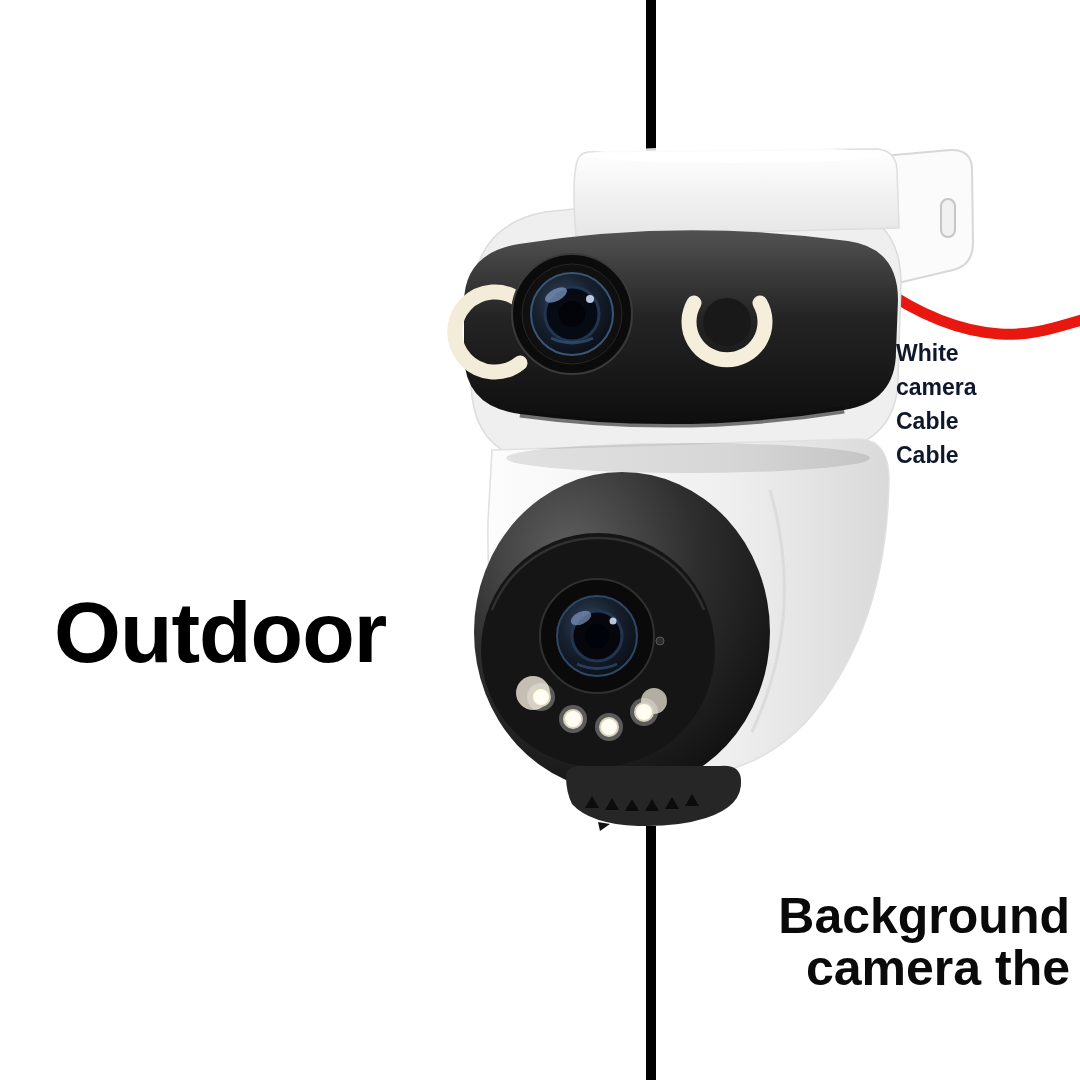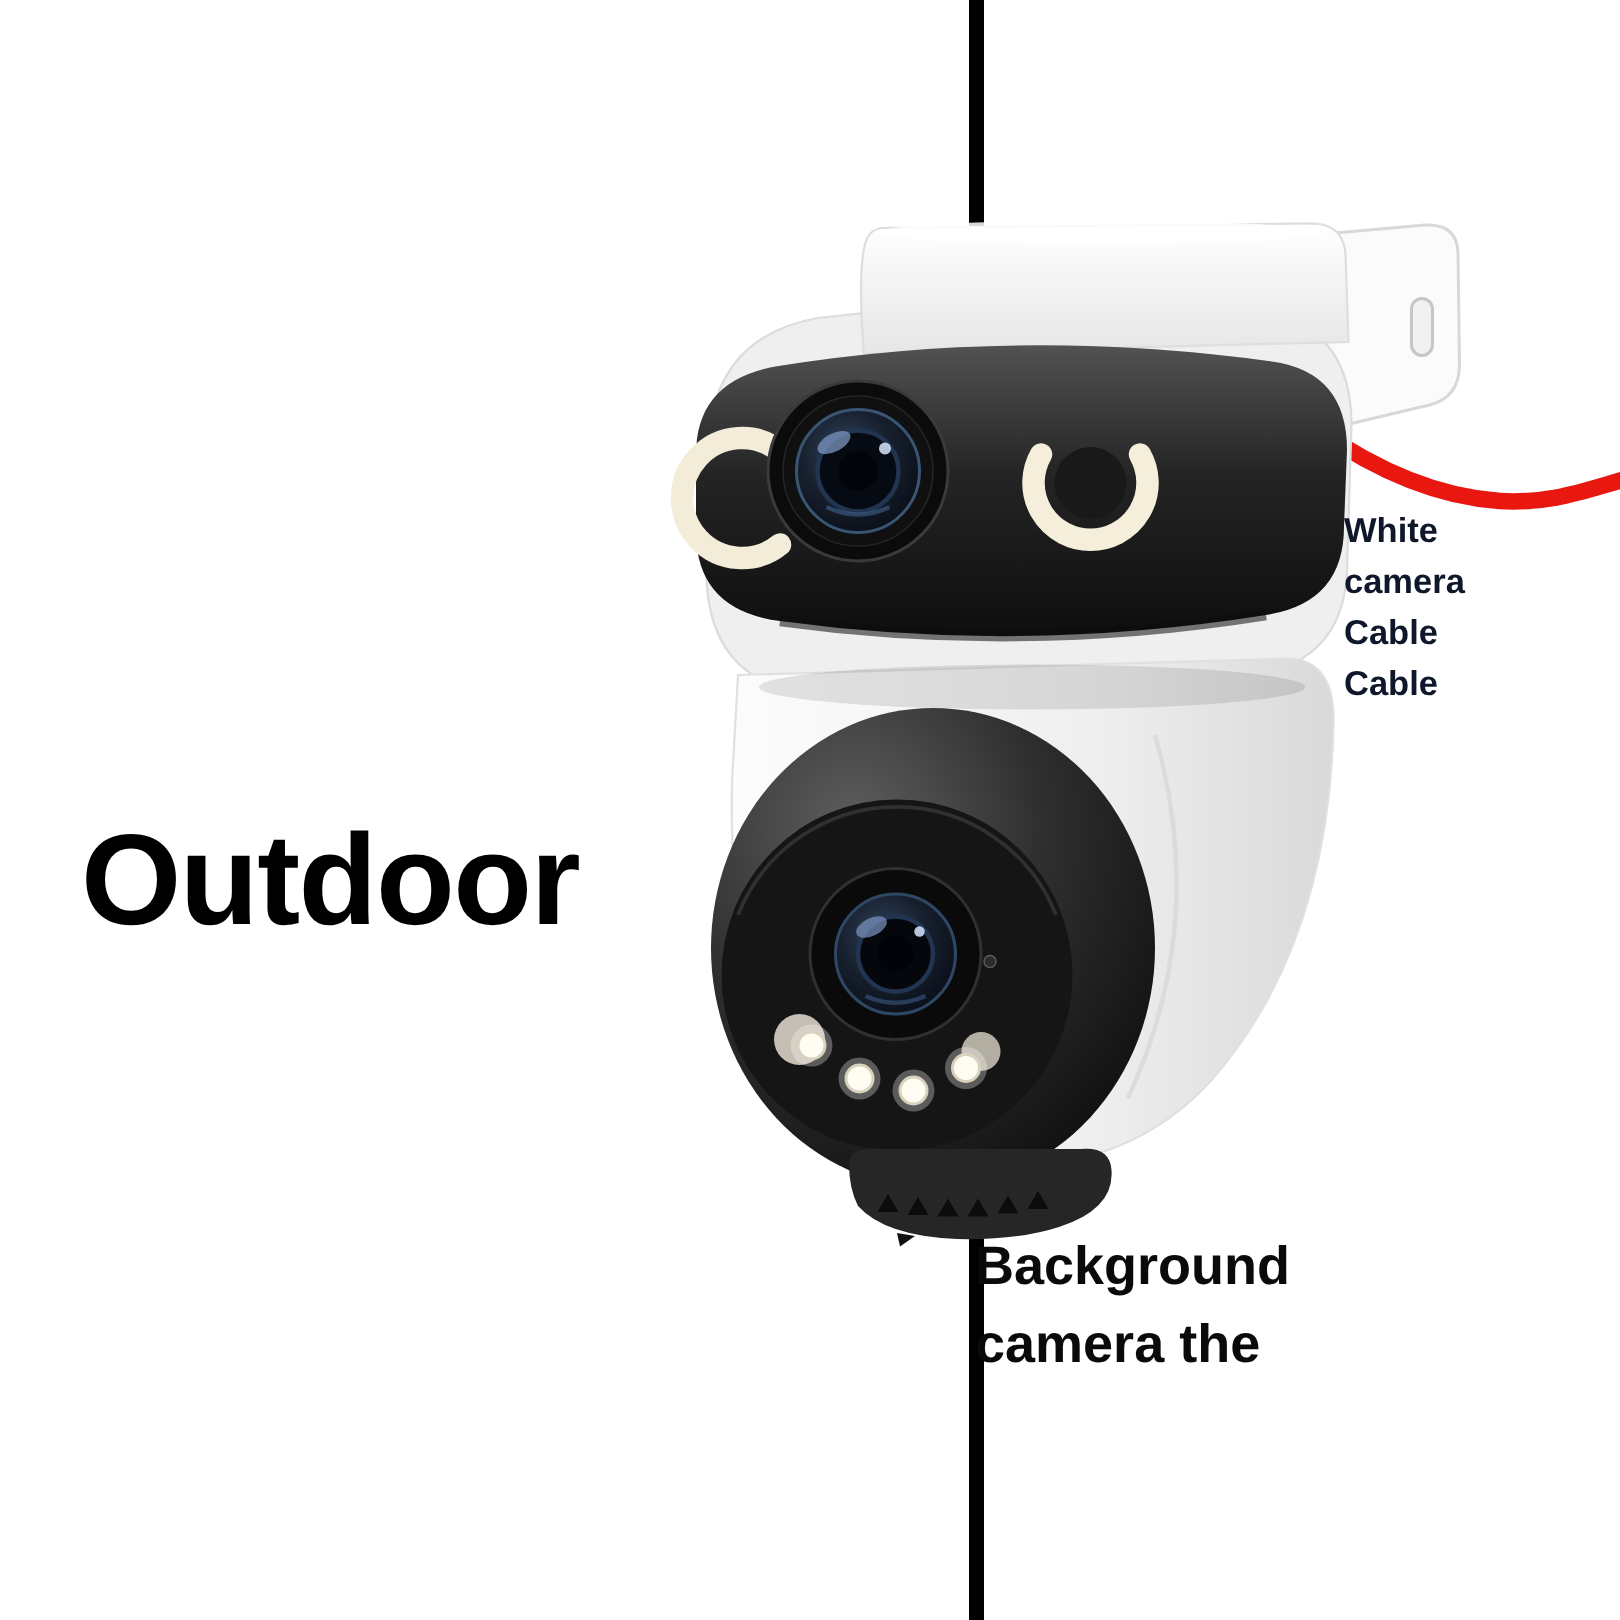--- a/index.html
+++ b/index.html
@@ -8,33 +8,33 @@
     position: relative;
     background: #ffffff;
     overflow: hidden;
     font-family: "Liberation Sans", sans-serif;
   }
   .divider { position: absolute; left: 646px; width: 10px; background: #000; }
   .divider-top { top: 0; height: 154px; }
   .divider-bottom { top: 826px; height: 254px; }
   .illustration { position: absolute; left: 0; top: 0; width: 1080px; height: 1080px; }
   .outdoor {
-    position: absolute; left: 54px; top: 544px;
+    position: absolute; left: 54px; top: 589px;
     font-size: 86px; font-weight: 700; letter-spacing: -1px;
     color: #000; line-height: 1;
   }
   .cable-note {
     position: absolute; left: 896px; top: 336px;
     font-size: 23px; font-weight: 700; color: #0f172a;
     line-height: 34px;
   }
   .wall-note {
-    position: absolute; left: 650px; top: 818px; width: 420px;
-    text-align: left;
-    font-size: 36px; font-weight: 700; color: #0a0a0a;
+    position: absolute; left: 650px; top: 890px; width: 420px;
+    text-align: right;
+    font-size: 50px; font-weight: 700; color: #0a0a0a;
     line-height: 52px;
   }
 </style>
 </head>
 <body>
 
 <div class="divider divider-top"></div>
 <div class="divider divider-bottom"></div>
 
 <svg class="illustration" viewBox="0 0 1080 1080" aria-hidden="true">

